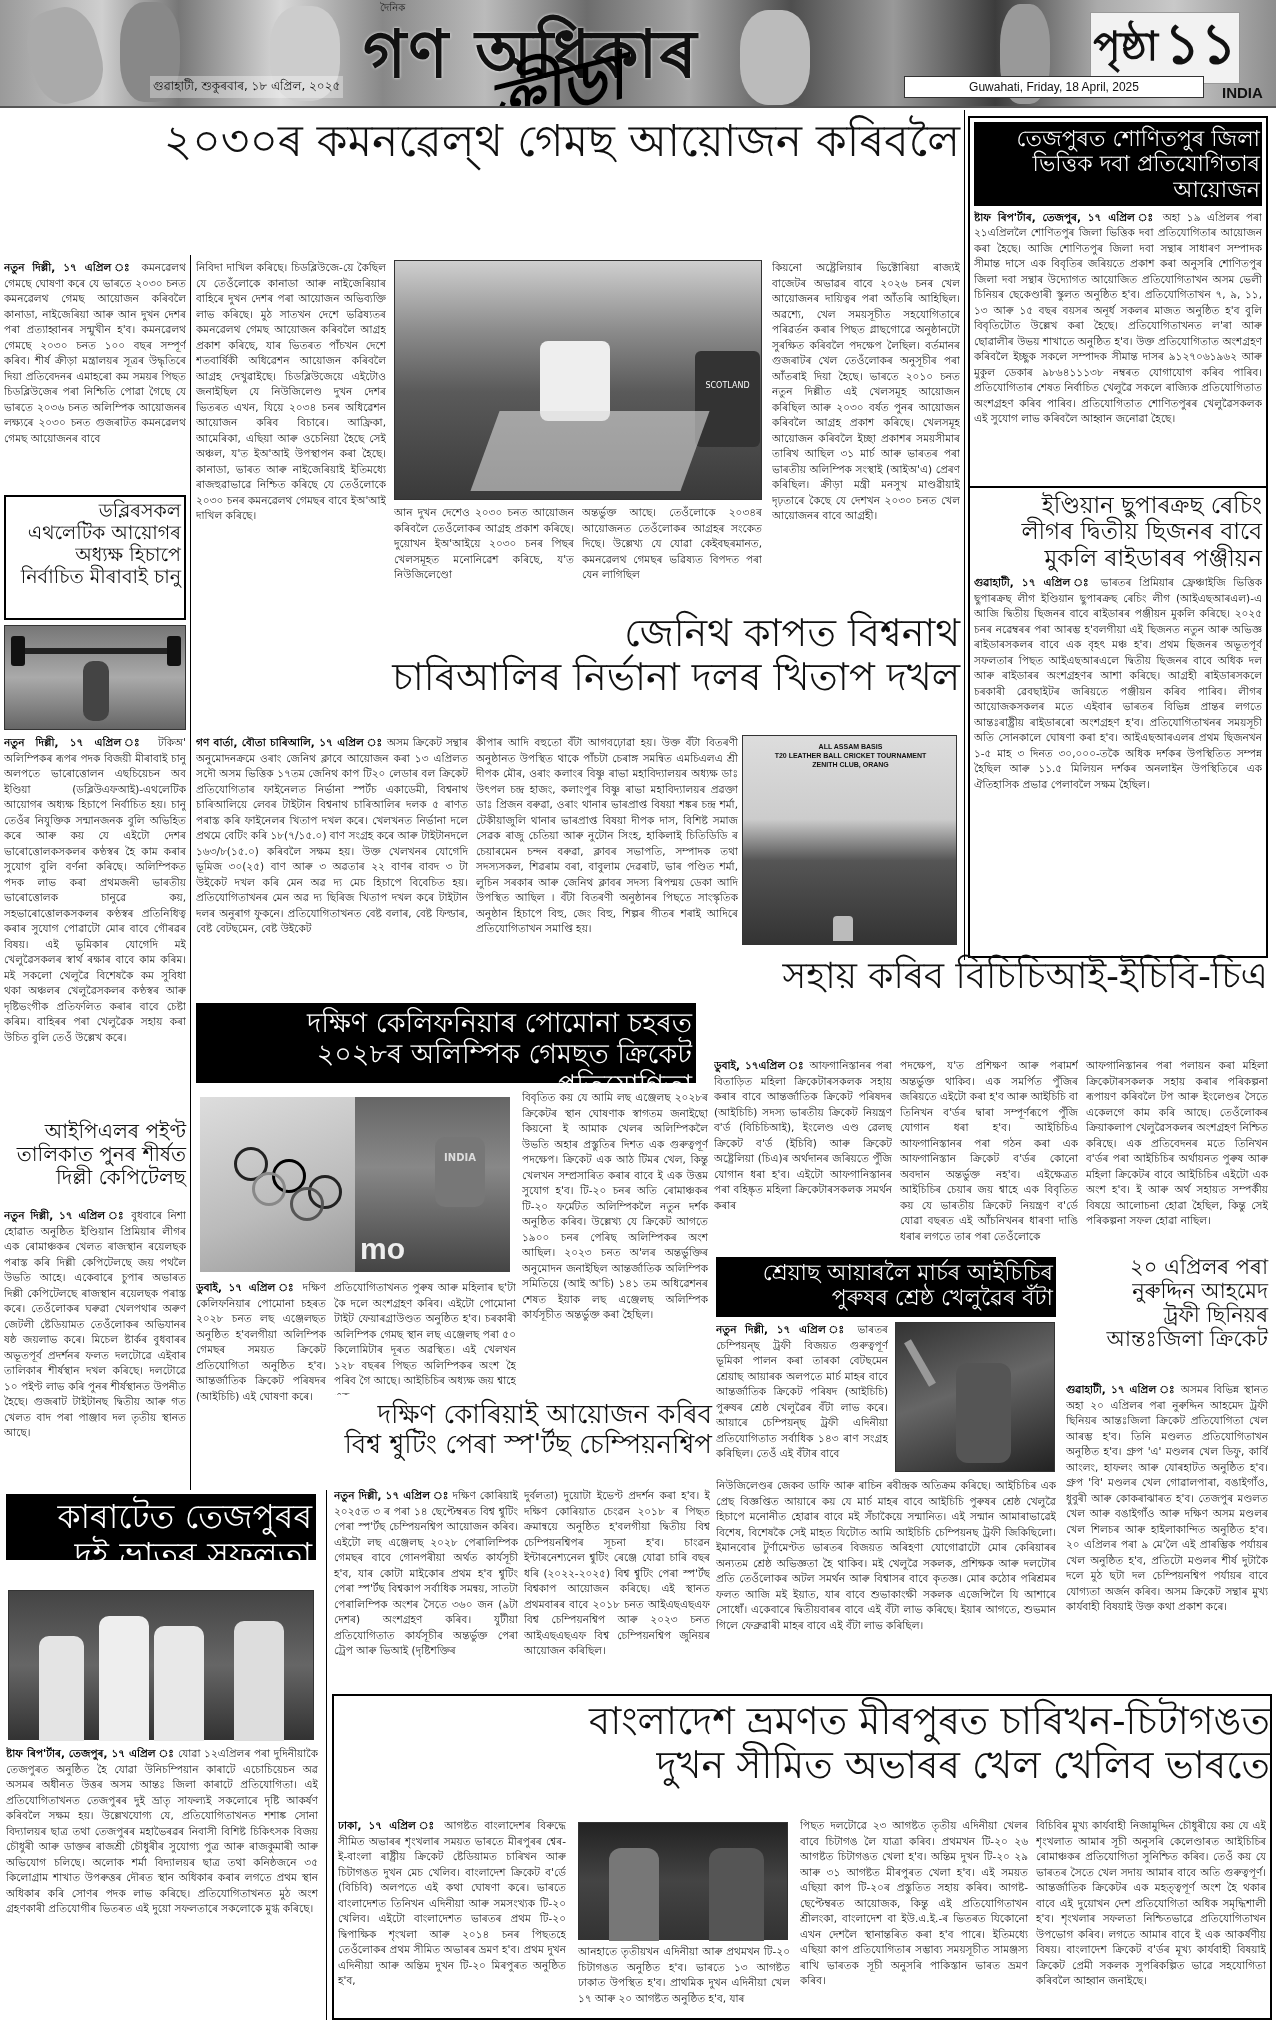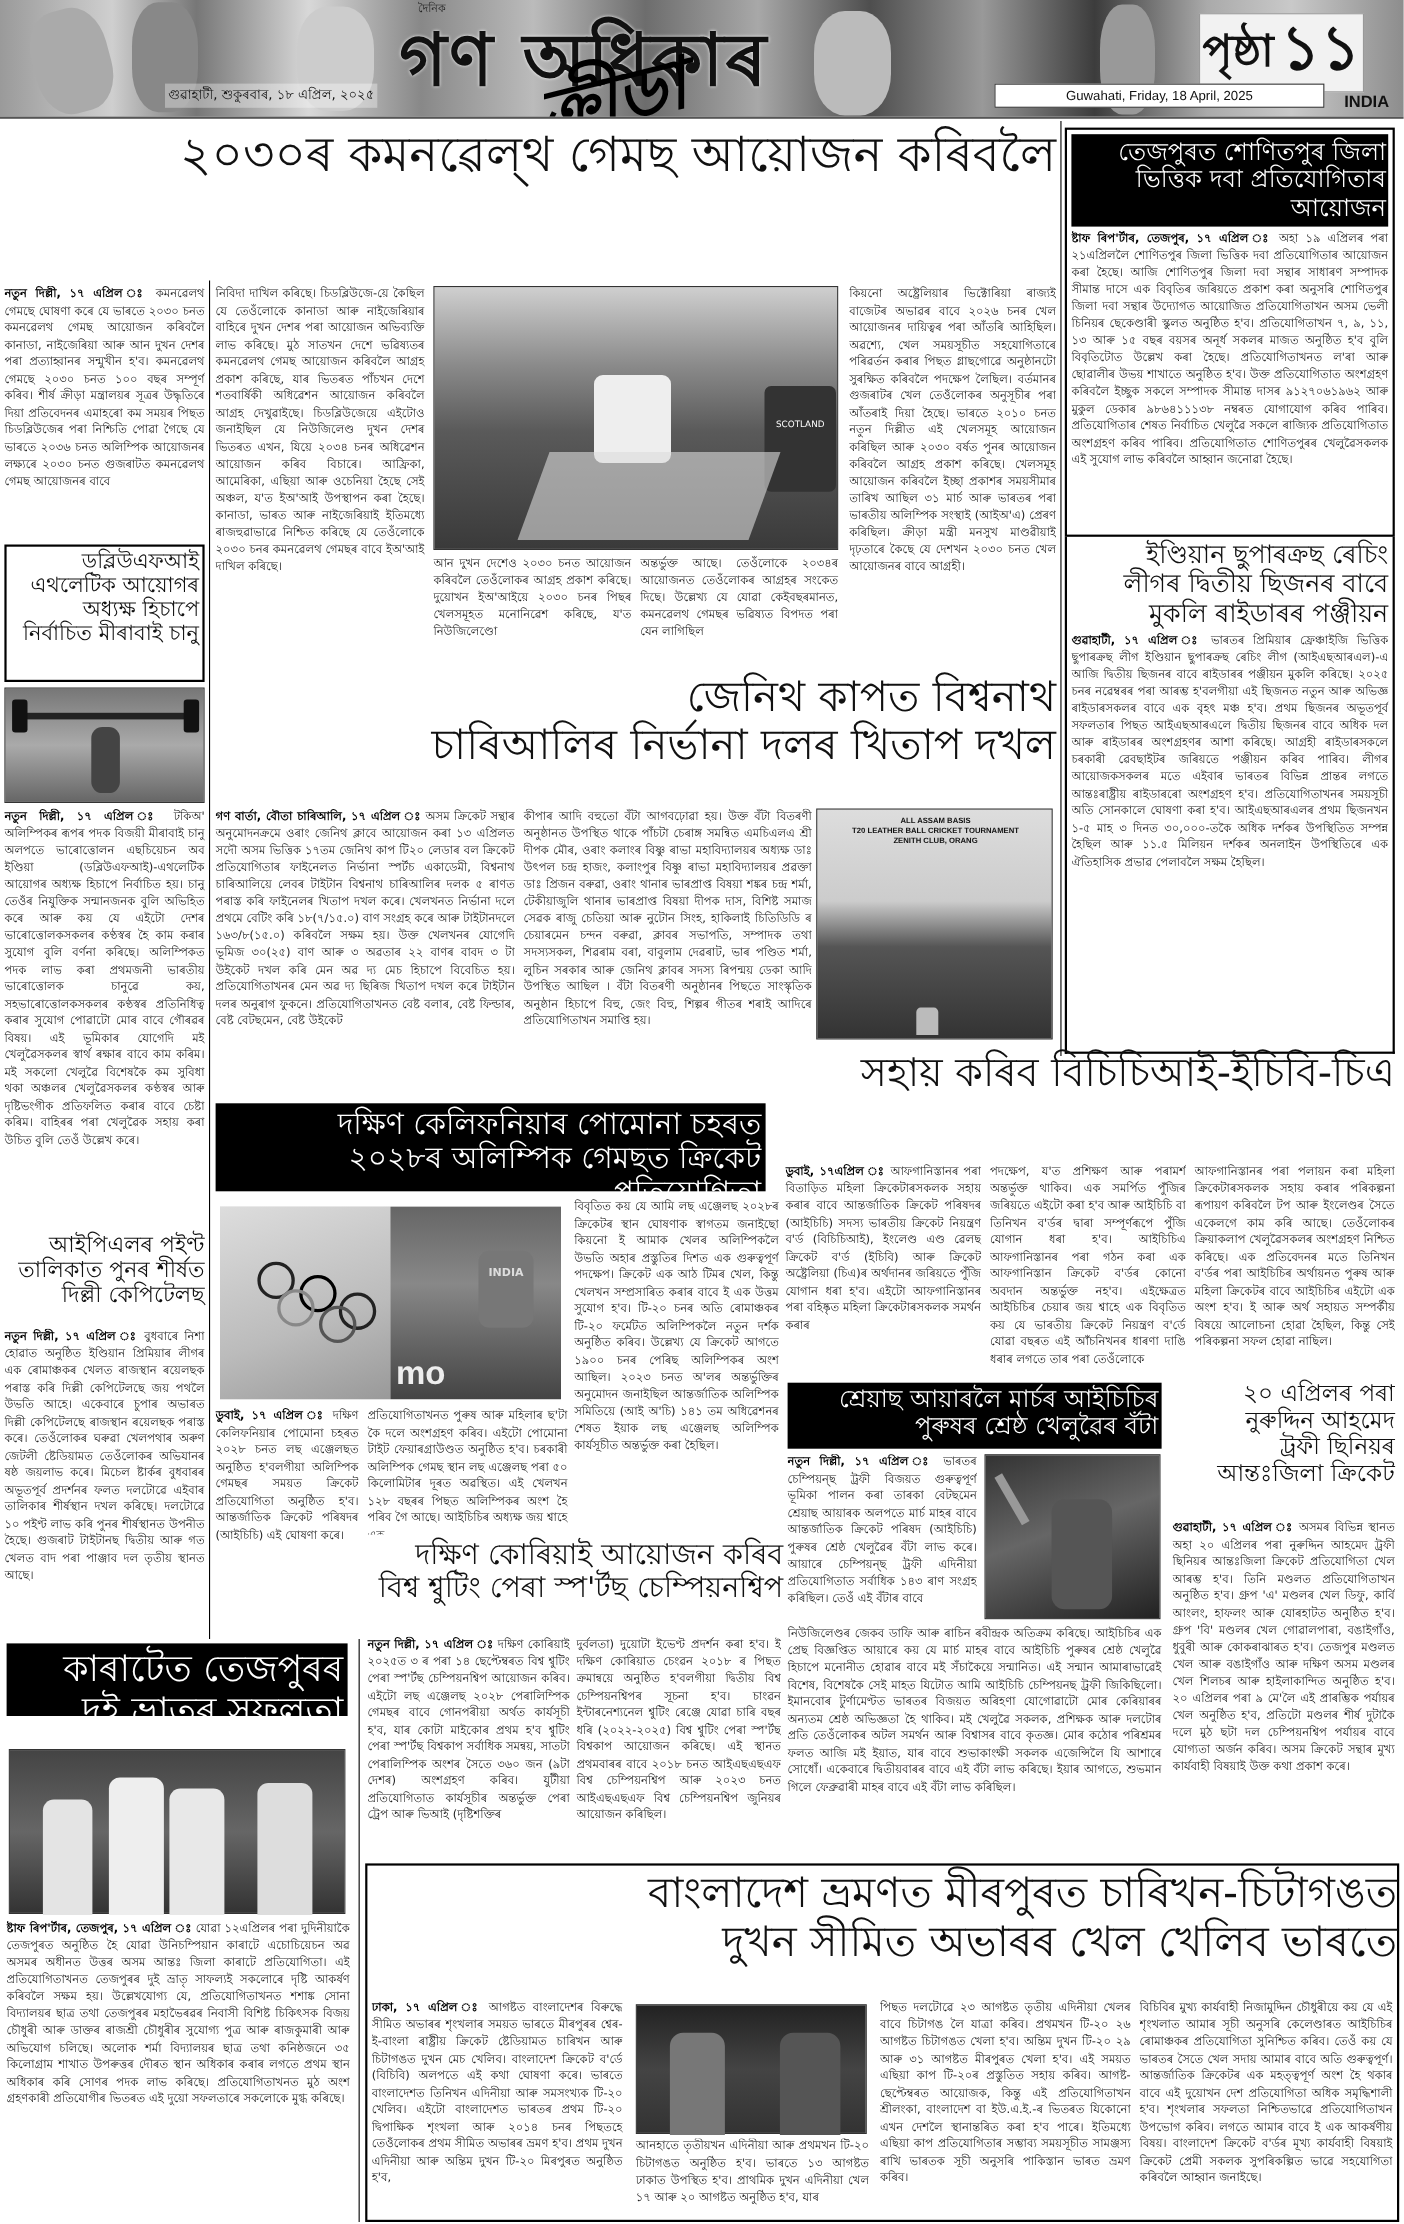--- a/index.html
+++ b/index.html
@@ -71,21 +71,21 @@
 </div>
 
 <div class="abs boxed" style="left:968px;top:488px;width:300px;height:470px;padding:4px;border-top:none">
   <h3 class="headline-s" style="font-size:23px">ইণ্ডিয়ান ছুপাৰক্ৰছ ৰেচিং</h3>
   <h3 class="headline-s" style="font-size:23px">লীগৰ দ্বিতীয় ছিজনৰ বাবে</h3>
   <h3 class="headline-s" style="font-size:23px">মুকলি ৰাইডাৰৰ পঞ্জীয়ন</h3>
   <div class="col" style="margin-top:4px;height:360px"><b>গুৱাহাটী, ১৭ এপ্ৰিল ঃ</b> <span>ভাৰতৰ প্ৰিমিয়াৰ ফ্ৰেঞ্চাইজি ভিত্তিক ছুপাৰক্ৰছ লীগ ইণ্ডিয়ান ছুপাৰক্ৰছ ৰেচিং লীগ (আইএছআৰএল)-এ আজি দ্বিতীয় ছিজনৰ বাবে ৰাইডাৰৰ পঞ্জীয়ন মুকলি কৰিছে। ২০২৫ চনৰ নৱেম্বৰৰ পৰা আৰম্ভ হ'বলগীয়া এই ছিজনত নতুন আৰু অভিজ্ঞ ৰাইডাৰসকলৰ বাবে এক বৃহৎ মঞ্চ হ'ব। প্ৰথম ছিজনৰ অভূতপূৰ্ব সফলতাৰ পিছত আইএছআৰএলে দ্বিতীয় ছিজনৰ বাবে অধিক দল আৰু ৰাইডাৰৰ অংশগ্ৰহণৰ আশা কৰিছে। আগ্ৰহী ৰাইডাৰসকলে চৰকাৰী ৱেবছাইটৰ জৰিয়তে পঞ্জীয়ন কৰিব পাৰিব। লীগৰ আয়োজকসকলৰ মতে এইবাৰ ভাৰতৰ বিভিন্ন প্ৰান্তৰ লগতে আন্তঃৰাষ্ট্ৰীয় ৰাইডাৰৰো অংশগ্ৰহণ হ'ব। প্ৰতিযোগিতাখনৰ সময়সূচী অতি সোনকালে ঘোষণা কৰা হ'ব। আইএছআৰএলৰ প্ৰথম ছিজনখন ১-৫ মাহ ৩ দিনত ৩০,০০০-তকৈ অধিক দৰ্শকৰ উপস্থিতিত সম্পন্ন হৈছিল আৰু ১১.৫ মিলিয়ন দৰ্শকৰ অনলাইন উপস্থিতিৰে এক ঐতিহাসিক প্ৰভাৱ পেলাবলৈ সক্ষম হৈছিল।</span></div>
 </div>
 
 <div class="abs boxed" style="left:4px;top:495px;width:182px;height:125px;padding:3px">
-  <h3 class="headline-s" style="font-size:19px">ডব্লিউএফআই</h3>
+  <h3 class="headline-s" style="font-size:19px">ডব্লিৰসকল</h3>
   <h3 class="headline-s" style="font-size:19px">এথলেটিক আয়োগৰ</h3>
   <h3 class="headline-s" style="font-size:19px">অধ্যক্ষ হিচাপে</h3>
   <h3 class="headline-s" style="font-size:19px">নিৰ্বাচিত মীৰাবাই চানু</h3>
 </div>
 <div class="figure" style="left:4px;top:625px;width:182px;height:105px;background:linear-gradient(180deg,#777,#aaa 50%,#666)">
   <div class="abs" style="left:10px;top:22px;width:160px;height:6px;background:#222"></div>
   <div class="abs" style="left:6px;top:10px;width:14px;height:30px;background:#111;border-radius:3px"></div>
   <div class="abs" style="left:162px;top:10px;width:14px;height:30px;background:#111;border-radius:3px"></div>
   <div class="abs" style="left:78px;top:35px;width:26px;height:60px;background:#444;border-radius:10px"></div>
 </div>

